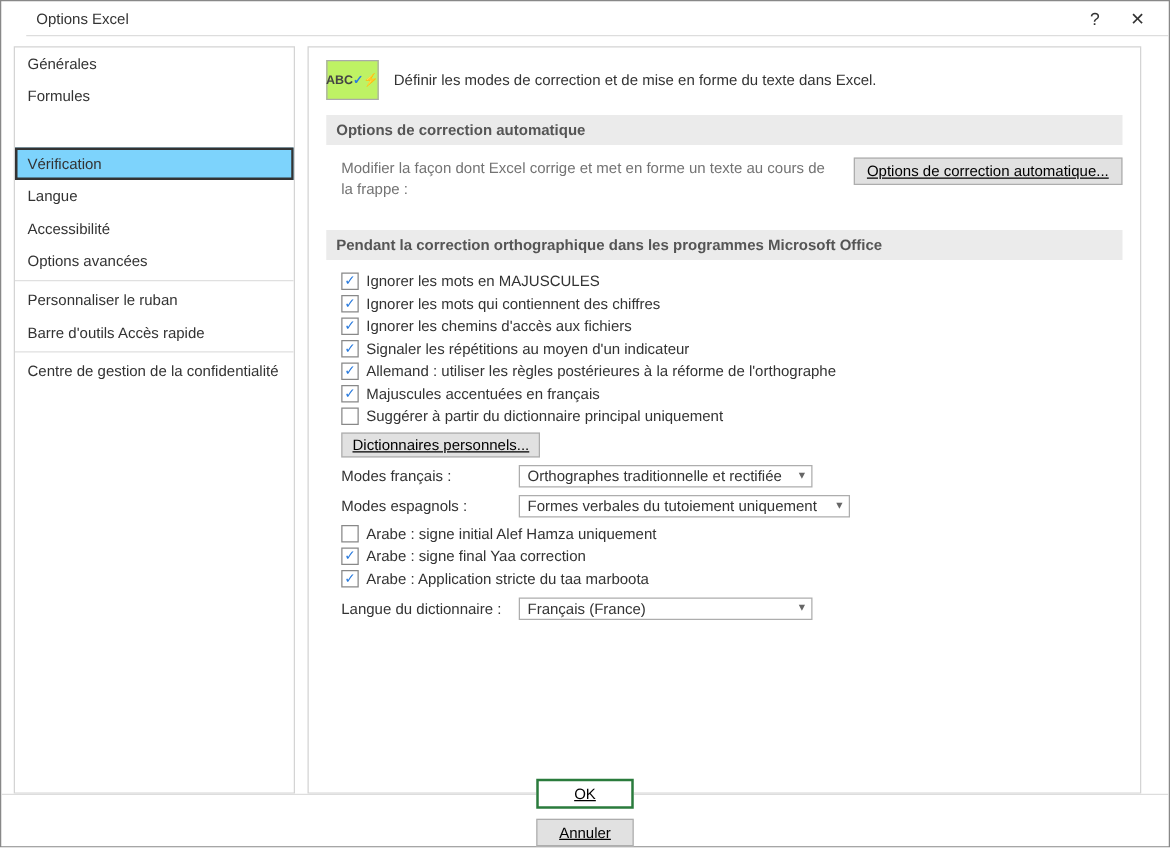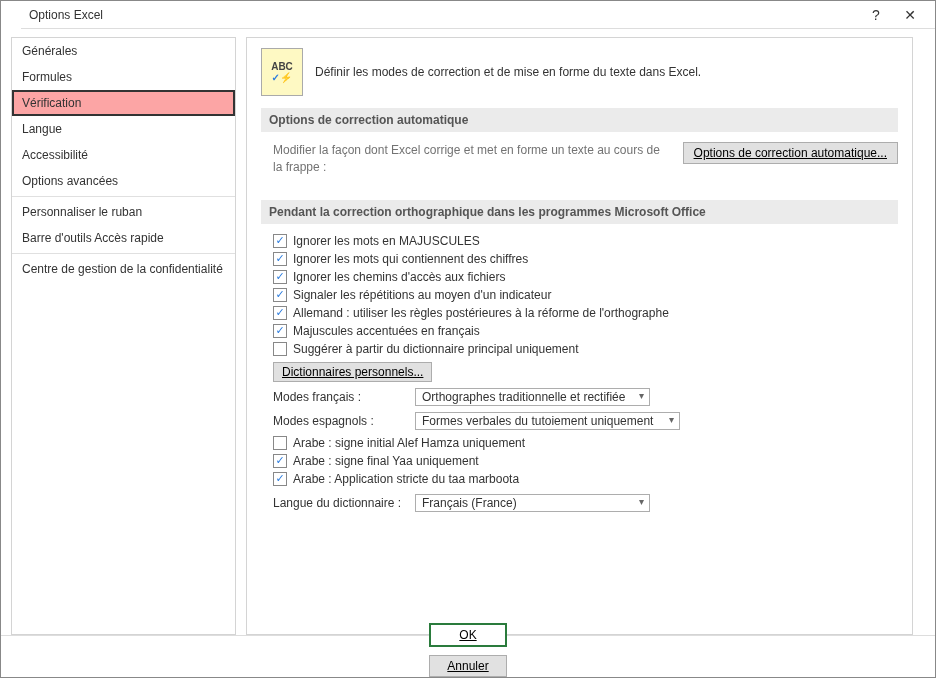--- a/index.html
+++ b/index.html
@@ -51,53 +51,54 @@
       border: 1px solid #d4d4d4;
       background: #fff;
       overflow-y: auto;
     }
     .sidebar-item {
       padding: 6px 10px;
       cursor: default;
       border-bottom: none;
     }
     .sidebar-item.selected {
-      background: #fca5a5;
+      background: #7dd3fc;
       outline: 2px solid #333;
       outline-offset: -2px;
+      margin-top: 28px;
     }
     .sidebar-sep {
       border-top: 1px solid #e0e0e0;
       margin: 2px 0;
     }
     .content {
       flex: 1;
       border: 1px solid #d4d4d4;
       margin-left: 10px;
       padding: 10px 14px;
       overflow-y: auto;
     }
     .hdr-row {
       display: flex;
       align-items: center;
       gap: 12px;
       margin-bottom: 12px;
     }
     .abc-icon {
       width: 42px;
-      height: 48px;
+      height: 32px;
       border: 1px solid #aaa;
       display: flex;
-      flex-direction: column;
+      flex-direction: row;
       align-items: center;
       justify-content: center;
       font-size: 10px;
       font-weight: bold;
       color: #444;
-      background: #fef9c3;
+      background: #bef264;
       position: relative;
     }
     .abc-icon .check {
       font-size: 10px;
       color: #2a7bde;
     }
     .section-hdr {
       background: #ebebeb;
       padding: 5px 8px;
       font-weight: 600;
@@ -291,21 +292,21 @@
           <span class="lbl">Modes espagnols :</span>
           <span class="select wide">Formes verbales du tutoiement uniquement</span>
         </div>
 
         <div class="check-row">
           <span class="checkbox"></span>
           <span>Arabe : signe initial Alef Hamza uniquement</span>
         </div>
         <div class="check-row">
           <span class="checkbox checked"></span>
-          <span>Arabe : signe final Yaa uniquement</span>
+          <span>Arabe : signe final Yaa correction</span>
         </div>
         <div class="check-row">
           <span class="checkbox checked"></span>
           <span>Arabe : Application stricte du taa marboota</span>
         </div>
 
         <div class="label-row" style="margin-top:8px;">
           <span class="lbl">Langue du dictionnaire :</span>
           <span class="select mid">Français (France)</span>
         </div>

